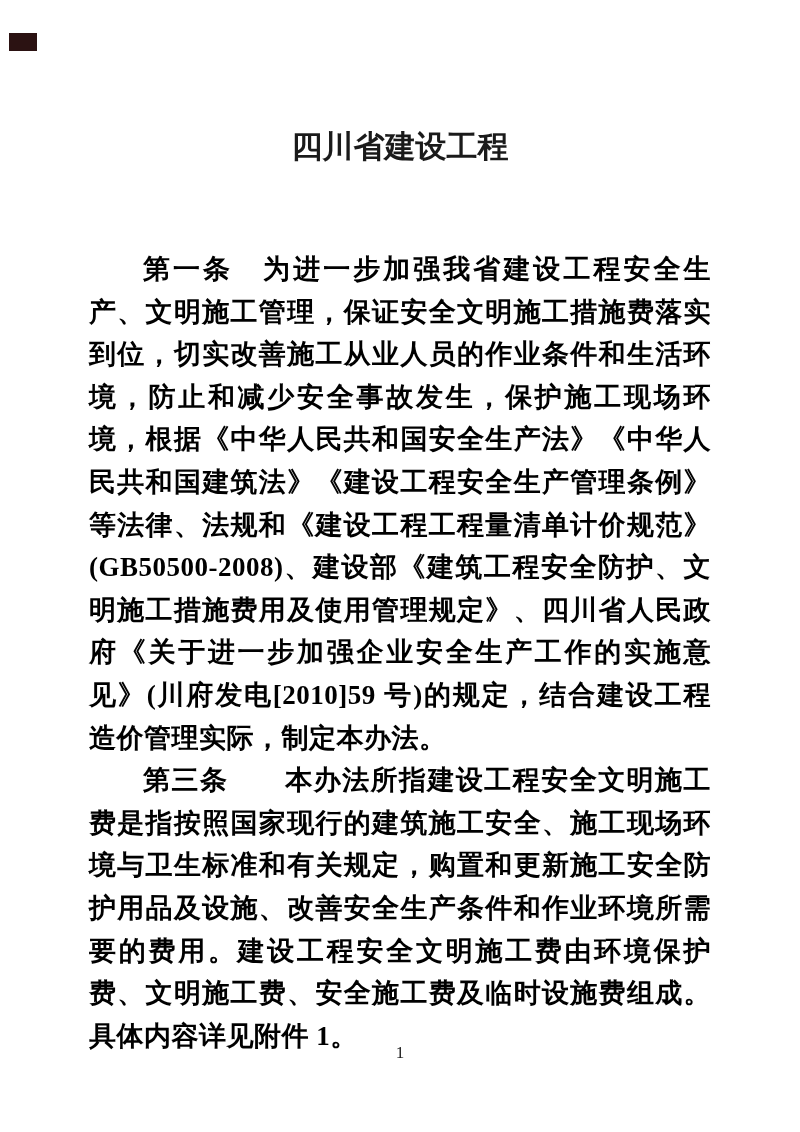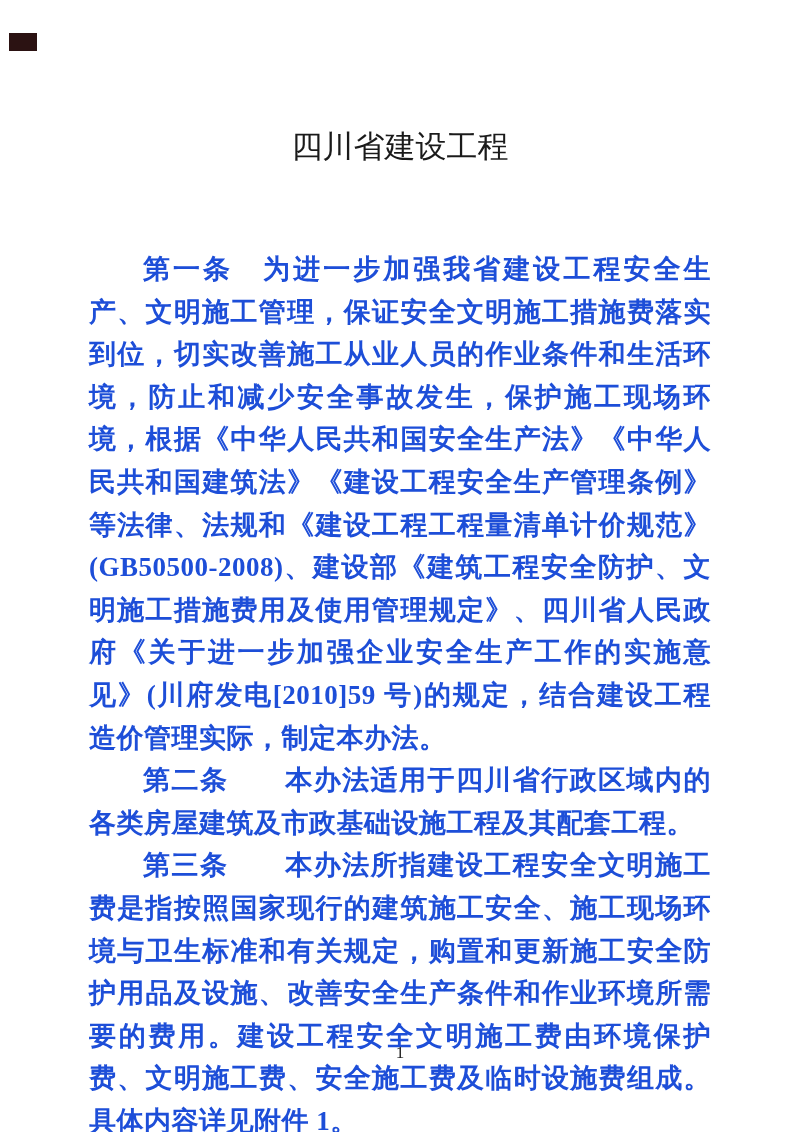--- a/index.html
+++ b/index.html
@@ -25,40 +25,40 @@
     background: #2b1212;
   }
   .doc-title {
     position: absolute;
     top: 126px;
     left: 0;
     width: 800px;
     text-align: center;
     font-size: 31px;
     line-height: 41px;
-    font-weight: 400;
+    font-weight: 700;
     color: #1a1a1a;
     white-space: nowrap;
   }
   .doc-body {
     position: absolute;
     top: 248px;
     left: 89px;
     width: 622px;
   }
   .para {
     margin: 0;
     padding: 0;
     font-size: 27px;
     line-height: 42.6px;
     font-weight: 700;
     text-align: justify;
     text-justify: inter-ideograph;
     text-indent: 2em;
-    color: #1d4ed8;
+    color: #000000;
     letter-spacing: 0.5px;
     word-break: break-all;
   }
   .page-number {
     position: absolute;
     top: 1042px;
     left: 0;
     width: 800px;
     text-align: center;
     font-size: 17px;
@@ -73,20 +73,19 @@
 <div class="page">
 
   <div class="scan-artifact"></div>
 
   <div class="doc-title">
     <div>四川省建设工程</div>
   </div>
 
   <div class="doc-body">
     <p class="para">第一条　为进一步加强我省建设工程安全生产、文明施工管理，保证安全文明施工措施费落实到位，切实改善施工从业人员的作业条件和生活环境，防止和减少安全事故发生，保护施工现场环境，根据《中华人民共和国安全生产法》《中华人民共和国建筑法》《建设工程安全生产管理条例》等法律、法规和《建设工程工程量清单计价规范》(GB50500-2008)、建设部《建筑工程安全防护、文明施工措施费用及使用管理规定》、四川省人民政府《关于进一步加强企业安全生产工作的实施意见》(川府发电[2010]59 号)的规定，结合建设工程造价管理实际，制定本办法。</p>
-    <p class="para">第二条　　本办法适用于四川省行政区域内的各类房屋建筑及市政基础设施工程及其配套工程。</p>
     <p class="para">第三条　　本办法所指建设工程安全文明施工费是指按照国家现行的建筑施工安全、施工现场环境与卫生标准和有关规定，购置和更新施工安全防护用品及设施、改善安全生产条件和作业环境所需要的费用。建设工程安全文明施工费由环境保护费、文明施工费、安全施工费及临时设施费组成。具体内容详见附件 1。</p>
 
   </div>
 
   <div class="page-number">1</div>
 
 </div>
 
 </body></html>

